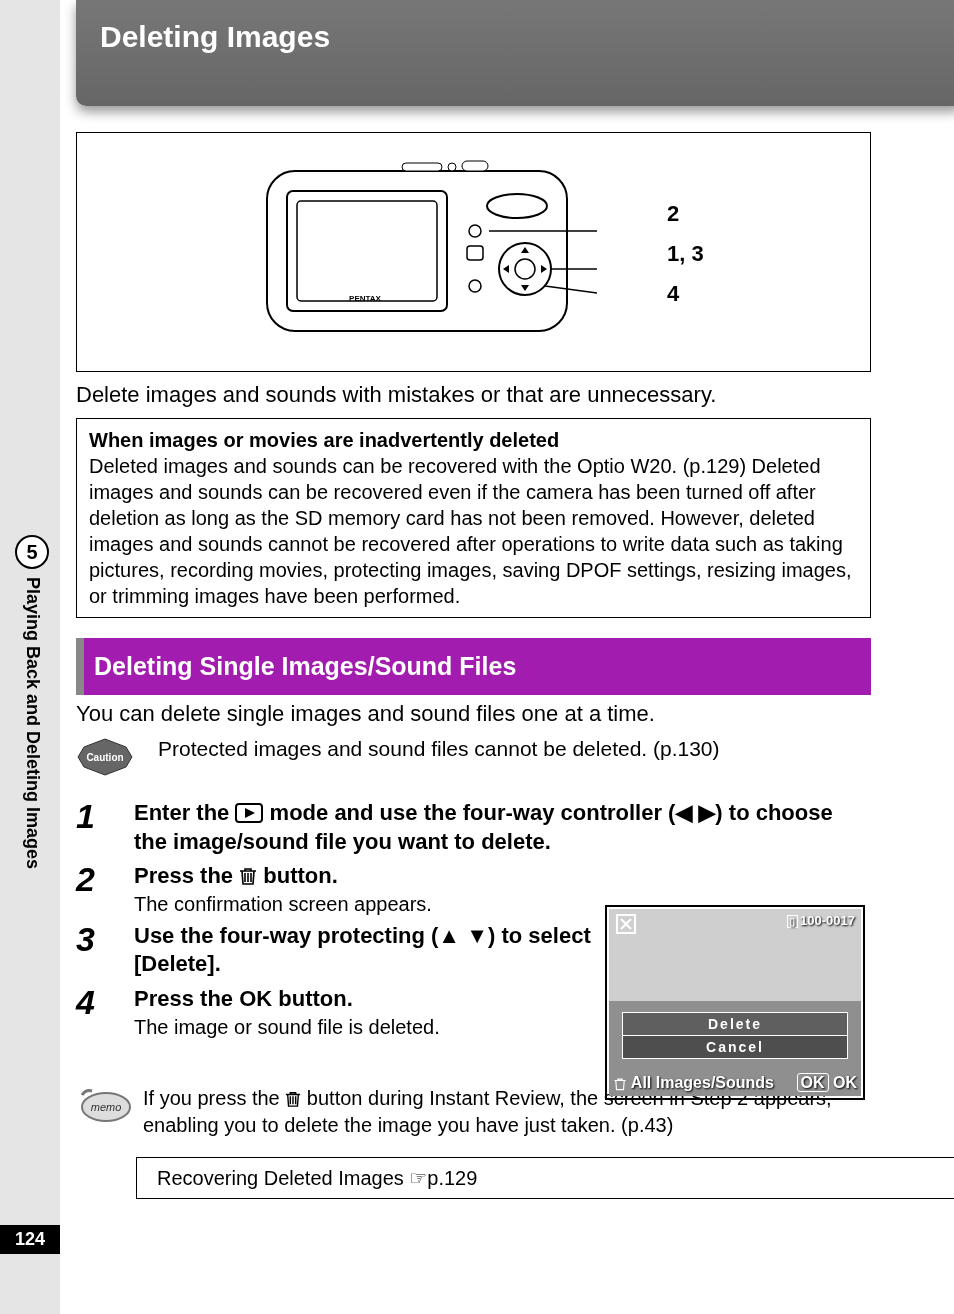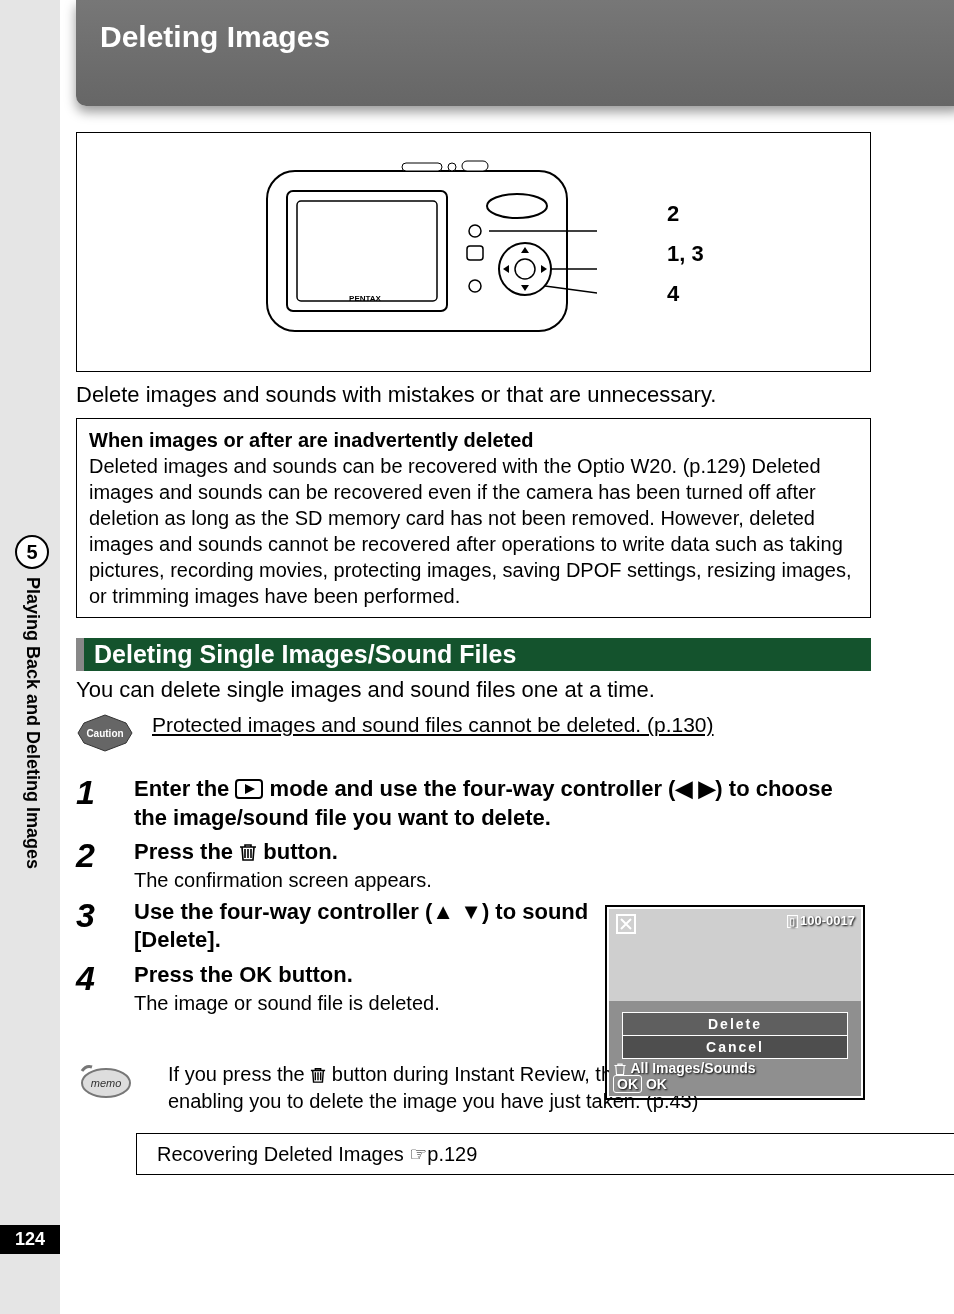--- a/index.html
+++ b/index.html
@@ -92,36 +92,35 @@
     border: 1px solid #000;
     width: 795px;
     padding: 8px 12px;
     margin-bottom: 20px;
     font-size: 20px;
     line-height: 1.3;
   }
   .info-box .info-title { font-weight: bold; }
   .section-bar {
     width: 795px;
-    background: #14532d;
+    background: #a21caf;
     color: #fff;
     font-size: 25px;
     font-weight: bold;
-    padding: 2px 10px;
+    padding: 14px 10px;
     border-left: 8px solid #888;
     margin-bottom: 6px;
   }
   .section-intro { width: 795px; font-size: 22px; margin-bottom: 10px; }
   .caution-row {
     display: flex;
     align-items: flex-start;
-    gap: 18px;
+    gap: 24px;
     width: 795px;
     margin-bottom: 22px;
-    text-decoration: underline;
   }
   .caution-badge, .memo-badge {
     width: 58px;
     flex-shrink: 0;
   }
   .step-row {
     display: flex;
     align-items: flex-start;
     width: 795px;
     gap: 18px;
@@ -165,28 +164,27 @@
   }
   .screen-shot .menu-row.sel { background: rgba(100,100,100,0.8); border-bottom: 1px solid #fff;}
   .screen-shot .top-id {
     position:absolute; right:8px; top:6px;
     color:#fff; font-weight:bold; font-size:13px;
     text-shadow: 1px 1px 2px #000;
   }
   .screen-shot .bottom-bar {
     position:absolute; left:6px; right:6px; bottom:6px;
     display:flex; justify-content:space-between;
-    color:#fff; font-weight:bold; font-size:14px;
+    color:#fff; font-weight:bold; font-size:16px;
     text-shadow: 1px 1px 2px #000;
-    flex-direction: column;
   }
   .memo-row {
     display: flex;
     align-items: flex-start;
-    gap: 34px;
+    gap: 9px;
     width: 795px;
     margin-top: 46px;
     margin-bottom: 18px;
     font-size: 20px;
     line-height: 1.35;
   }
   .link-box {
     border: 1px solid #000;
     width: 848px;
     margin-left: 60px;
@@ -232,21 +230,21 @@
       <rect x="205" y="10" width="26" height="10" rx="5" fill="#fff" stroke="#000"></rect>
     </svg>
     <div class="callout" style="left:590px; top:68px;">2</div>
     <div class="callout" style="left:590px; top:108px;">1, 3</div>
     <div class="callout" style="left:590px; top:148px;">4</div>
   </div>
 
   <div class="intro-line">Delete images and sounds with mistakes or that are unnecessary.</div>
 
   <div class="info-box">
-    <span class="info-title">When images or after are inadvertently deleted</span><br>
+    <span class="info-title">When images or movies are inadvertently deleted</span><br>
     <span>Deleted images and sounds can be recovered with the Optio W20. (p.129) Deleted images and sounds can be recovered even if the camera has been turned off after deletion as long as the SD memory card has not been removed. However, deleted images and sounds cannot be recovered after operations to write data such as taking pictures, recording movies, protecting images, saving DPOF settings, resizing images, or trimming images have been performed.</span>
   </div>
 
   <div class="section-bar">Deleting Single Images/Sound Files</div>
   <div class="section-intro">You can delete single images and sound files one at a time.</div>
 
   <div class="caution-row">
     <svg class="caution-badge" width="58" height="40" viewBox="0 0 58 40">
       <polygon points="29,2 50,10 56,20 50,30 29,38 8,30 2,20 8,10" fill="#666" stroke="#333"></polygon>
       <text x="29" y="24" font-size="10" fill="#fff" text-anchor="middle" font-weight="bold">Caution</text>
@@ -278,21 +276,21 @@
         </svg>
         <span> button.</span>
       </div>
       <div class="step-sub">The confirmation screen appears.</div>
     </div>
   </div>
 
   <div class="step-row" style="width:520px;">
     <div class="step-num">3</div>
     <div class="step-body">
-      <div class="step-head">Use the four-way controller (▲ ▼) to sound [Delete].</div>
+      <div class="step-head">Use the four-way protecting (▲ ▼) to select [Delete].</div>
     </div>
   </div>
 
   <div class="step-row" style="width:520px;">
     <div class="step-num">4</div>
     <div class="step-body">
       <div class="step-head">
         <span>Press the </span>
         <span style="font-family: Arial; font-weight:bold;">OK</span>
         <span> button.</span>

